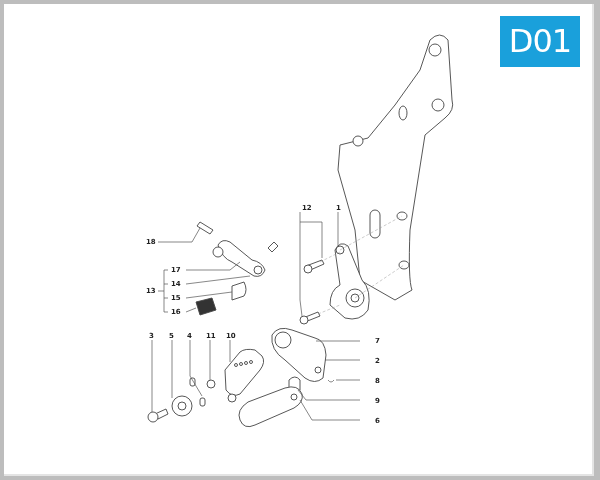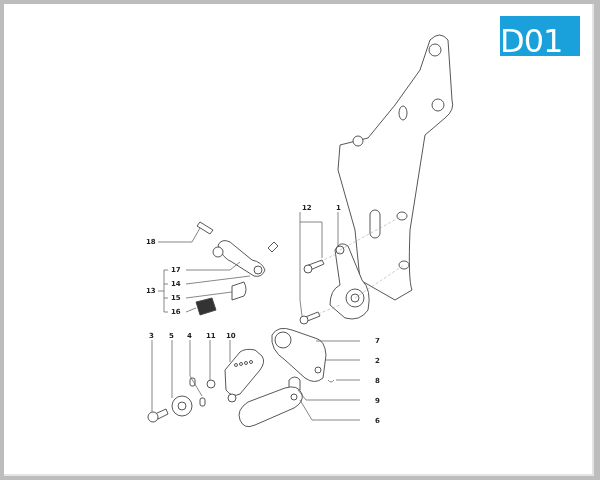--- a/index.html
+++ b/index.html
@@ -1,18 +1,18 @@
 <!DOCTYPE html>
 <html><head>
 <meta charset="utf-8">
 <style>
   html, body { margin:0; padding:0; }
   body { width:600px; height:480px; background:#bdbdbd; position:relative; overflow:hidden; font-family:"Liberation Sans", sans-serif; }
   .frame { position:absolute; left:4px; top:4px; width:588px; height:470px; background:#ffffff; border-right:2px solid #e4e4e4; border-bottom:2px solid #e4e4e4; }
-  .badge { position:absolute; left:500px; top:16px; width:80px; height:40px; background:#1aa0db; color:#fff; font-family:"DejaVu Sans", sans-serif; font-size:32px; line-height:50px; letter-spacing:-1px; }
+  .badge { position:absolute; left:500px; top:16px; width:80px; height:51px; background:#1aa0db; color:#fff; font-family:"DejaVu Sans", sans-serif; font-size:32px; line-height:50px; text-align:center; letter-spacing:-1px; }
   svg.drawing { position:absolute; left:0; top:0; }
   .lbl { font-family:"DejaVu Sans", sans-serif; font-size:7px; font-weight:bold; fill:#222; }
   .ln { stroke:#555; stroke-width:0.7; fill:none; }
   .part { stroke:#444; stroke-width:0.9; fill:#fff; }
   .dash { stroke:#999; stroke-width:0.5; fill:none; stroke-dasharray:3 2; }
 </style>
 </head>
 <body>
 
 <div class="frame"></div>

